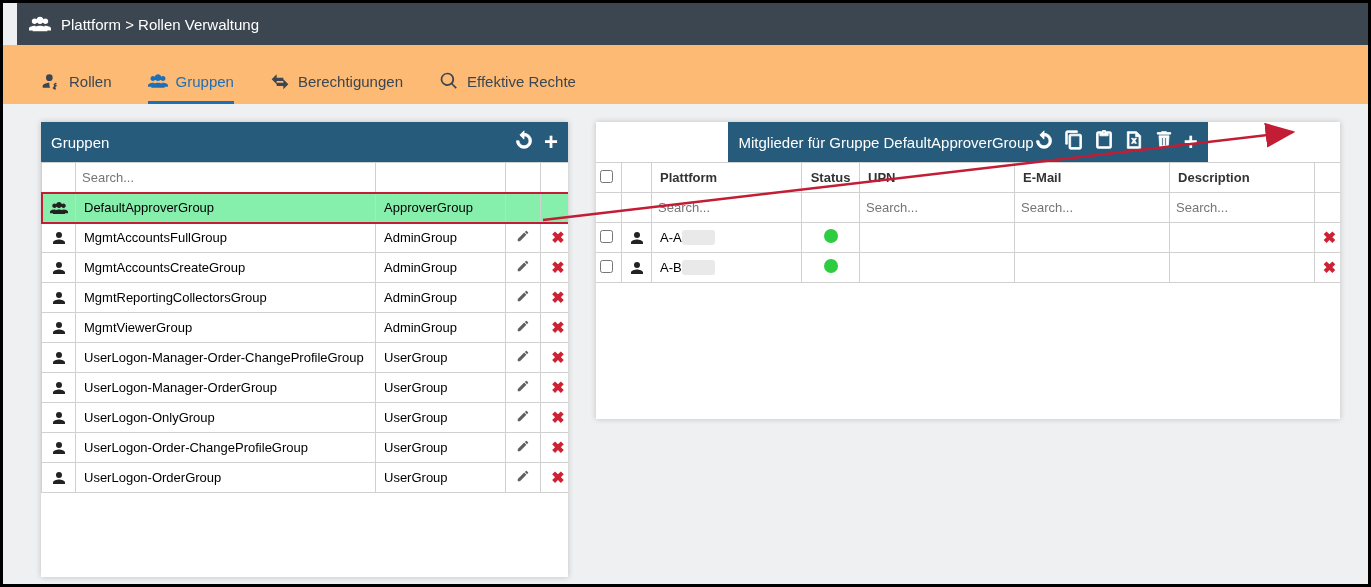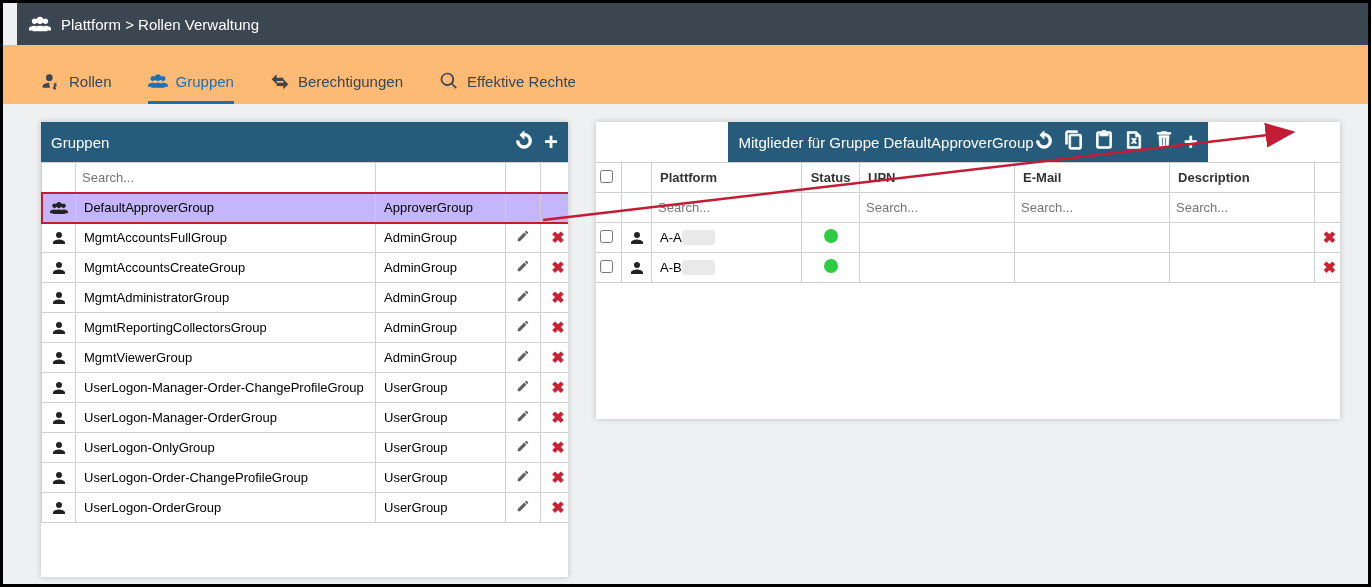--- a/index.html
+++ b/index.html
@@ -26,21 +26,21 @@
 .grid-head-row, .grid-row, .grid-filter-row { display: table-row; }
 .gcell { display: table-cell; border: 1px solid #d0d0d0; padding: 6px 8px; vertical-align: middle; height: 30px; font-size: 13px; overflow: hidden; text-overflow: ellipsis; white-space: nowrap; }
 .grid-head-row .gcell { font-weight: bold; background: #fff; color: #333; }
 .grid-filter-row .gcell { padding: 2px 6px; }
 .grid-filter-row input { width: 100%; border: none; outline: none; font-size: 13px; color: #0369a1; background: transparent; }
 .icon-cell { width: 32px; text-align: center; padding: 0; }
 .icon-cell svg { width: 18px; height: 18px; vertical-align: middle; }
 .edit-cell, .del-cell { width: 36px; text-align: center; padding: 0; }
 .edit-cell svg { width: 14px; height: 14px; fill: #606060; cursor: pointer; }
 .del-cell .x { color: #c23; font-weight: bold; font-size: 16px; cursor: pointer; font-family: Verdana, sans-serif; }
-.grid-row.selected .gcell { background: #c4b5fd; }
+.grid-row.selected .gcell { background: #86efac; }
 .panel-left .selected-outline { outline: 2px solid #c21d34; outline-offset: -1px; }
 
 .panel-left .c-icon { width: 34px; }
 .panel-left .c-name { width: 300px; }
 .panel-left .c-type { width: 130px; }
 .panel-left .c-edit { width: 35px; }
 .panel-left .c-del { width: 35px; }
 
 .panel-right .c-chk { width: 30px; text-align: center; }
 .panel-right .c-chk input { cursor: pointer; }
@@ -144,31 +144,20 @@
             <div class="gcell c-type">AdminGroup</div>
             <div class="gcell edit-cell c-edit"><svg viewBox="0 0 24 24">
                 <path d="M3 17.25V21h3.75L17.8 9.94l-3.75-3.75L3 17.25zM20.7 7c.4-.4.4-1 0-1.4l-2.3-2.3a1 1 0 00-1.4 0l-1.8 1.8 3.75 3.75L20.7 7z"></path>
               </svg></div>
             <div class="gcell del-cell c-del"><span class="x">✖</span></div>
           </div>
           <div class="grid-row">
             <div class="gcell icon-cell c-icon"><svg viewBox="0 0 24 24" fill="#222">
                 <path d="M12 12a4 4 0 100-8 4 4 0 000 8zm0 2c-3 0-8 1.5-8 4v2h16v-2c0-2.5-5-4-8-4z"></path>
               </svg></div>
-            <div class="gcell c-name">MgmtAdministratorGroup</div>
-            <div class="gcell c-type">AdminGroup</div>
-            <div class="gcell edit-cell c-edit"><svg viewBox="0 0 24 24">
-                <path d="M3 17.25V21h3.75L17.8 9.94l-3.75-3.75L3 17.25zM20.7 7c.4-.4.4-1 0-1.4l-2.3-2.3a1 1 0 00-1.4 0l-1.8 1.8 3.75 3.75L20.7 7z"></path>
-              </svg></div>
-            <div class="gcell del-cell c-del"><span class="x">✖</span></div>
-          </div>
-          <div class="grid-row">
-            <div class="gcell icon-cell c-icon"><svg viewBox="0 0 24 24" fill="#222">
-                <path d="M12 12a4 4 0 100-8 4 4 0 000 8zm0 2c-3 0-8 1.5-8 4v2h16v-2c0-2.5-5-4-8-4z"></path>
-              </svg></div>
             <div class="gcell c-name">MgmtReportingCollectorsGroup</div>
             <div class="gcell c-type">AdminGroup</div>
             <div class="gcell edit-cell c-edit"><svg viewBox="0 0 24 24">
                 <path d="M3 17.25V21h3.75L17.8 9.94l-3.75-3.75L3 17.25zM20.7 7c.4-.4.4-1 0-1.4l-2.3-2.3a1 1 0 00-1.4 0l-1.8 1.8 3.75 3.75L20.7 7z"></path>
               </svg></div>
             <div class="gcell del-cell c-del"><span class="x">✖</span></div>
           </div>
           <div class="grid-row">
             <div class="gcell icon-cell c-icon"><svg viewBox="0 0 24 24" fill="#222">
                 <path d="M12 12a4 4 0 100-8 4 4 0 000 8zm0 2c-3 0-8 1.5-8 4v2h16v-2c0-2.5-5-4-8-4z"></path>

